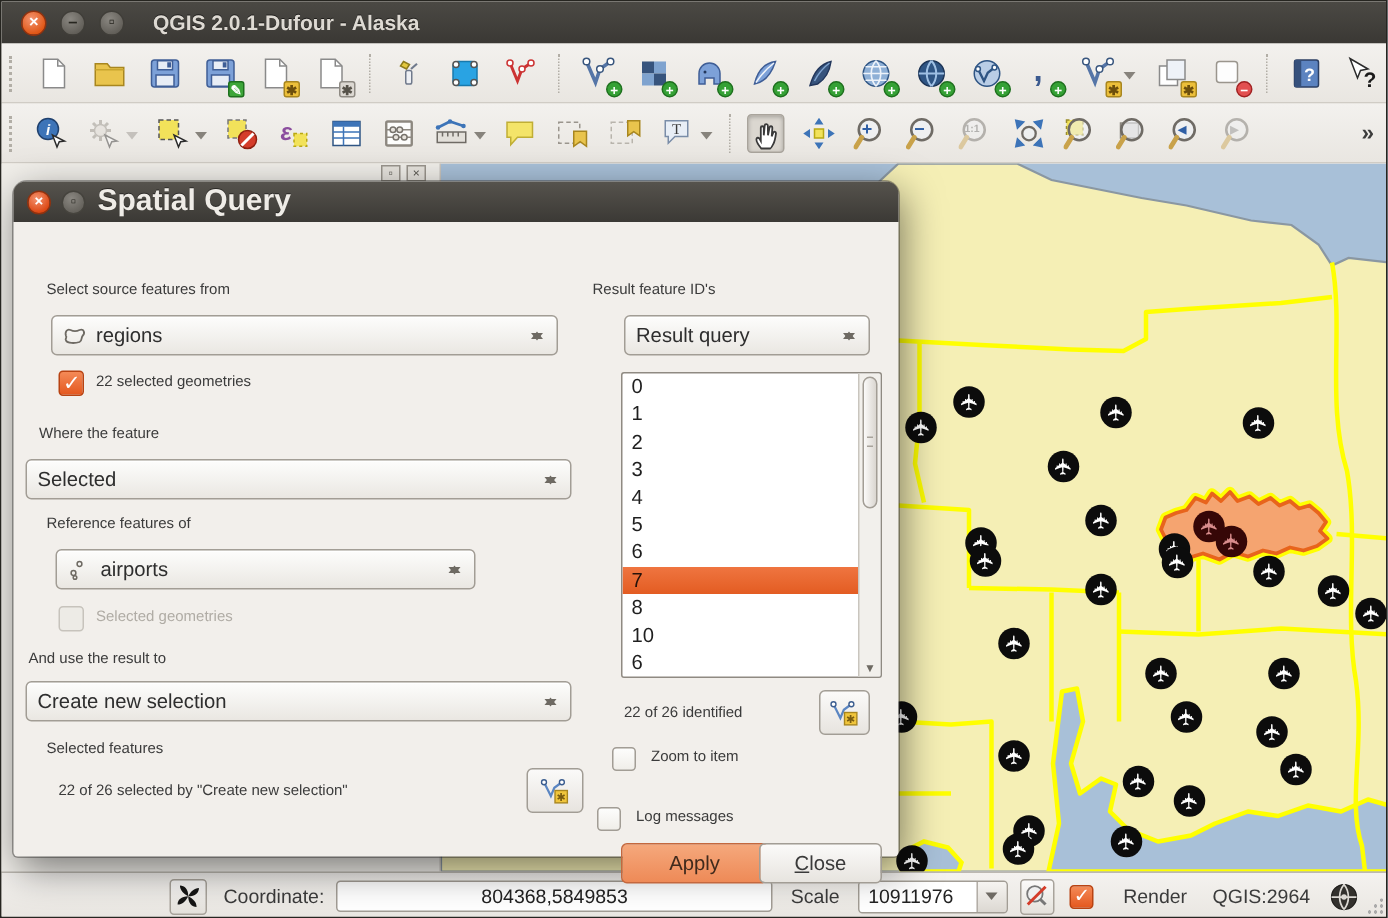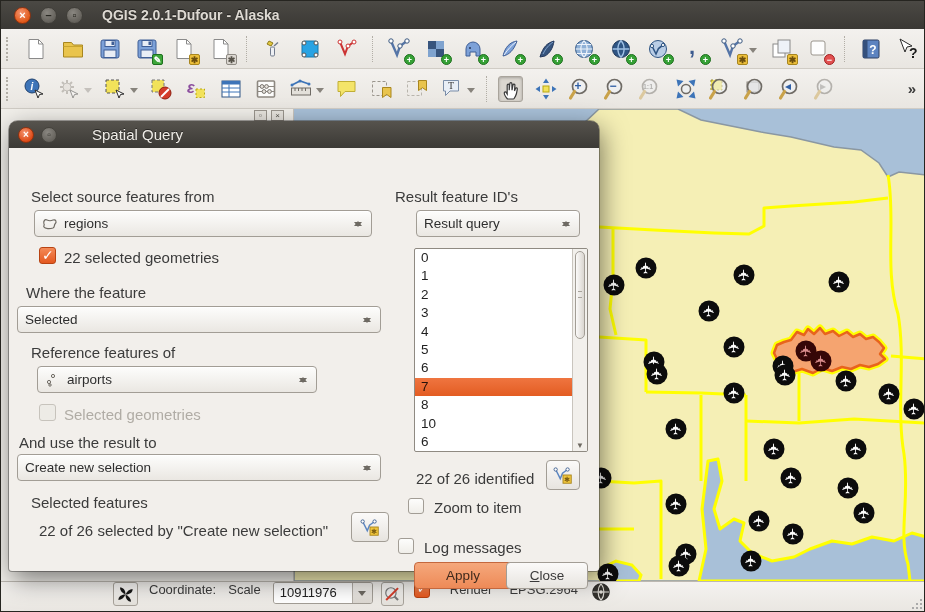--- a/index.html
+++ b/index.html
@@ -48,23 +48,23 @@
   .map{position:absolute;left:293px;top:0;width:632px;height:472px}
   
   .dialog{position:absolute;left:8px;top:12px;width:590px;height:450px;background:#f2efeb;
           border-radius:9px 9px 3px 3px;box-shadow:3px 8px 26px rgba(0,0,0,.5),0 0 0 1px rgba(50,48,44,.4);z-index:5}
   .dlg-titlebar{height:27px;background:linear-gradient(#56534d,#3b3935);border-radius:8px 8px 0 0;
                 display:flex;align-items:center;padding-left:9px}
   .dlg-btn{width:16px;height:16px;border-radius:50%;margin-right:7px;display:flex;align-items:center;justify-content:center;
            font-size:10px;font-weight:bold}
   .dlg-close{background:radial-gradient(circle at 40% 32%,#f49470,#dd4814 72%);border:1px solid #8f3210;color:#fff}
   .dlg-max{background:radial-gradient(circle at 40% 32%,#8a8781,#64615b 75%);border:1px solid #45433d;color:#26251f}
-  .dlg-title{margin-left:28px;font-size:15px;font-weight:normal;color:#efece7;text-shadow:0 -1px 0 rgba(0,0,0,.5)}
+  .dlg-title{margin-left:1px;font-size:20px;font-weight:bold;color:#efece7;text-shadow:0 -1px 0 rgba(0,0,0,.5)}
   .dlg-body{position:relative;height:423px}
-  .lbl{position:absolute;font-size:15px;color:#3b3b3b;white-space:nowrap}
+  .lbl{position:absolute;font-size:10px;color:#3b3b3b;white-space:nowrap}
   .lbl.disabled{color:#b0aca5}
   .combo{position:absolute;height:27px;border:1px solid #a29d95;border-radius:4px;
          background:linear-gradient(#fdfdfc,#eae7e2);box-shadow:inset 0 1px 0 #fff;
          display:flex;align-items:center;padding:0 24px 0 7px;font-size:13.5px;color:#2e2e2e;gap:6px}
   .combo .spin{position:absolute;right:8px;top:5px;width:9px;height:16px}
   .combo .spin::before{content:"";position:absolute;left:0;top:1px;border:4px solid transparent;border-bottom:5px solid #6e6a63}
   .combo .spin::after{content:"";position:absolute;left:0;bottom:1px;border:4px solid transparent;border-top:5px solid #6e6a63}
   .combo svg{width:16px;height:16px;flex:none}
   .cb{position:absolute;width:17px;height:17px;border-radius:3px}
   .cb.checked{background:linear-gradient(#f48a57,#e4581f);border:1px solid #b84312}
@@ -83,21 +83,21 @@
                 border-top:1px solid #a8a39b;border-bottom:1px solid #a8a39b}
   .scroll-down{position:absolute;bottom:1px;left:0;width:14px;text-align:center;font-size:8px;color:#6e6a63}
   .btn{position:absolute;height:27px;border-radius:4px;font-size:13.5px;display:flex;align-items:center;justify-content:center}
   .btn-apply{left:405px;top:414px;width:98px;background:linear-gradient(#f5a87c,#ee8a57);border:1px solid #c4683e;color:#402a1c}
   .btn-close{left:497px;top:414px;width:82px;background:linear-gradient(#fbfaf9,#e7e4df);border:1px solid #a29d95;color:#3a3a3a}
   .icon-btn{position:absolute;border:1px solid #a29d95;border-radius:4px;background:linear-gradient(#fbfaf9,#e7e4df);
             display:flex;align-items:center;justify-content:center}
   .icon-btn svg{width:22px;height:22px}
   
   .statusbar{height:32px;border-top:1px solid #bcb8b1;background:linear-gradient(#f4f2ef,#e9e6e1);
-             display:flex;align-items:flex-start;font-size:13px;color:#3b3b3b;position:relative}
+             display:flex;align-items:center;font-size:13px;color:#3b3b3b;position:relative}
   .sb-btn{width:25px;height:24px;border:1px solid #a8a39b;border-radius:3px;background:linear-gradient(#fbfaf9,#e4e1db);
           display:flex;align-items:center;justify-content:center}
   .sb-btn svg{width:19px;height:19px}
   .sb-field{margin-left:8px;width:291px;height:21px;background:#fff;border:1px solid #a29d95;border-radius:3px;
             text-align:center;line-height:19px;font-size:13px;color:#222}
   .scale-combo{margin-left:12px;width:100px;height:22px;display:flex;border:1px solid #a29d95;border-radius:3px;overflow:hidden}
   .scale-text{flex:1;background:#fff;padding-left:6px;line-height:20px;font-size:13px;color:#222}
   .scale-btn{width:20px;background:linear-gradient(#f6f4f1,#dcd8d2);border-left:1px solid #b3aea7;
              display:flex;align-items:center;justify-content:center}
   .scale-btn::after{content:"";border:4px solid transparent;border-top:5px solid #6e6a63;margin-top:4px}
@@ -721,35 +721,36 @@
       <svg viewBox="0 0 24 24">
         <g fill="#161616">
           <path d="M12 12C12 6 9 3 5 3c0 4 3 7 7 9z"></path>
           <path d="M12 12c6 0 9-3 9-7-4 0-7 3-9 7z"></path>
           <path d="M12 12c0 6 3 9 7 9 0-4-3-7-7-9z"></path>
           <path d="M12 12c-6 0-9 3-9 7 4 0 7-3 9-7z"></path>
         </g>
       </svg>
     </div>
     <div style="margin-left:11px">Coordinate:</div>
+    <div class="sb-field">804368,5849853</div>
     <div style="margin-left:12px">Scale</div>
     <div class="scale-combo">
       <div class="scale-text">10911976</div>
       <div class="scale-btn"></div>
     </div>
     <div class="sb-btn" style="margin-left:8px;width:23px">
       <svg viewBox="0 0 24 24">
         <circle cx="10" cy="10" r="6.5" fill="#efefef" stroke="#777" stroke-width="1.5"></circle>
         <path d="M14.5 14.5l4.5 4.5" stroke="#777" stroke-width="2.5"></path>
         <path d="M4 19L19 4" stroke="#d43c2a" stroke-width="2.5"></path>
       </svg>
     </div>
     <div class="sb-cb checked"></div>
     <div style="margin-left:20px">Render</div>
-    <div style="margin-left:17px">EPSG:2964</div>
+    <div style="margin-left:17px">QGIS:2964</div>
     <div style="margin-left:13px;width:20px;height:20px">
       <svg viewBox="0 0 24 24" width="20" height="20">
         <circle cx="12" cy="12" r="10" fill="#33312d" stroke="#1d1c19"></circle>
         <path d="M12 2a16 16 0 0 1 0 20M12 2a16 16 0 0 0 0 20M2 12h20" stroke="#dcd9d3" fill="none" stroke-width="1.4"></path>
         <circle cx="12" cy="12" r="2.2" fill="#dcd9d3"></circle>
       </svg>
     </div>
     <div class="grip"></div>
   </div>
 </div>

